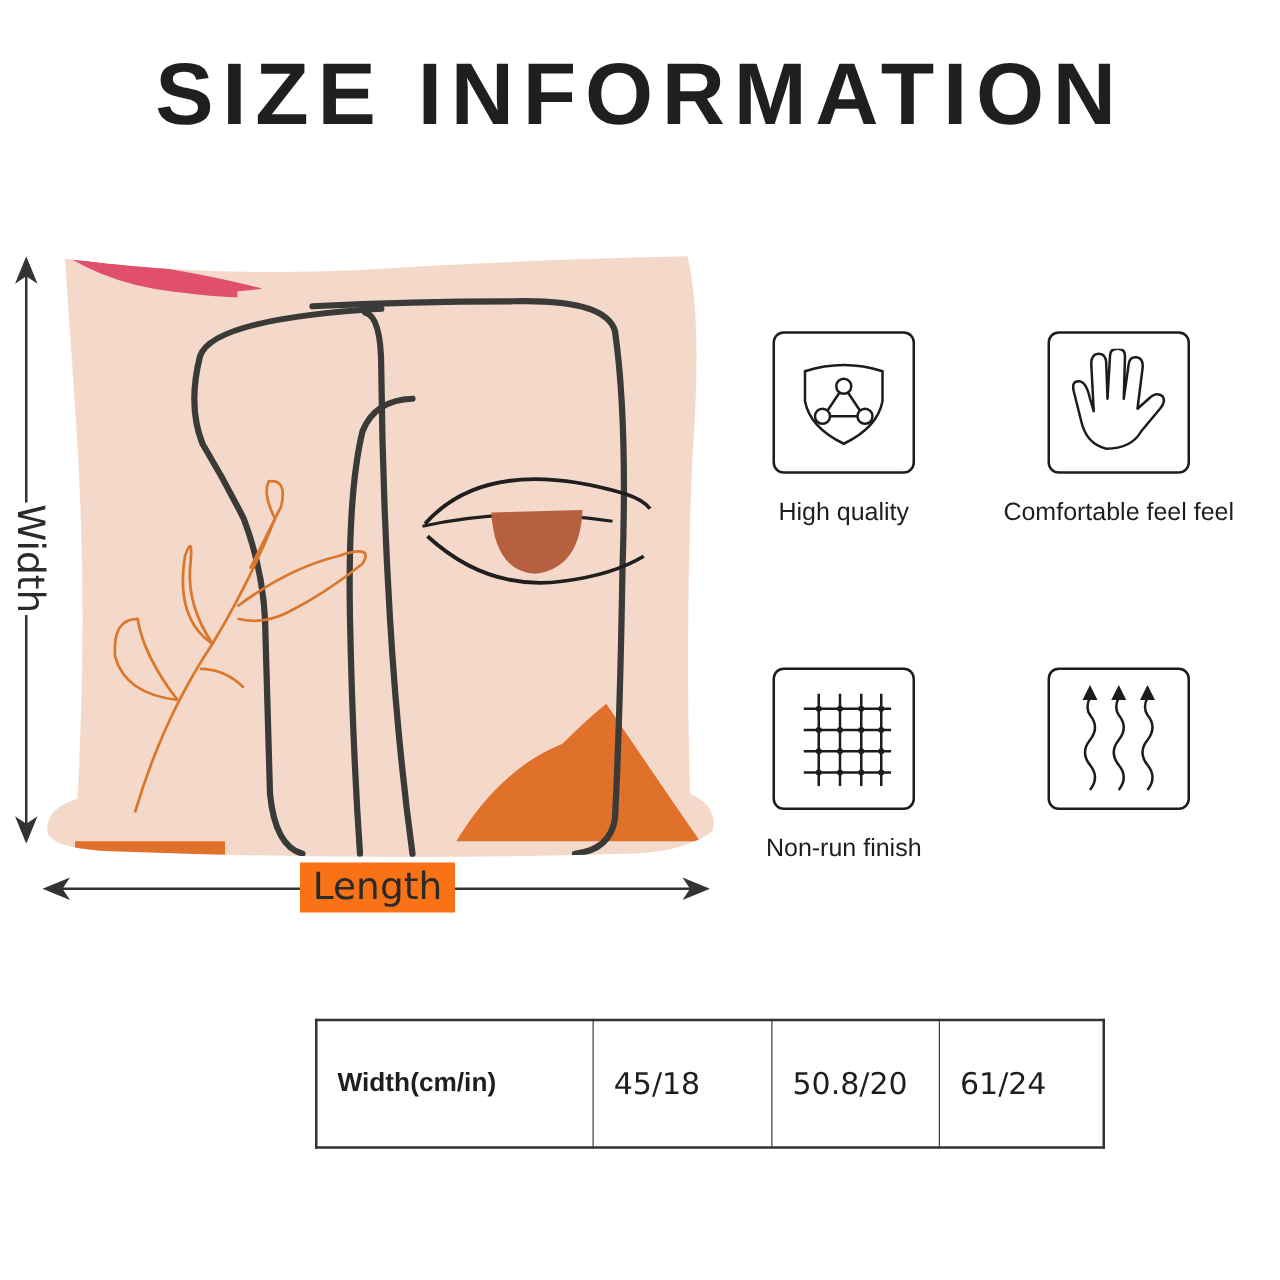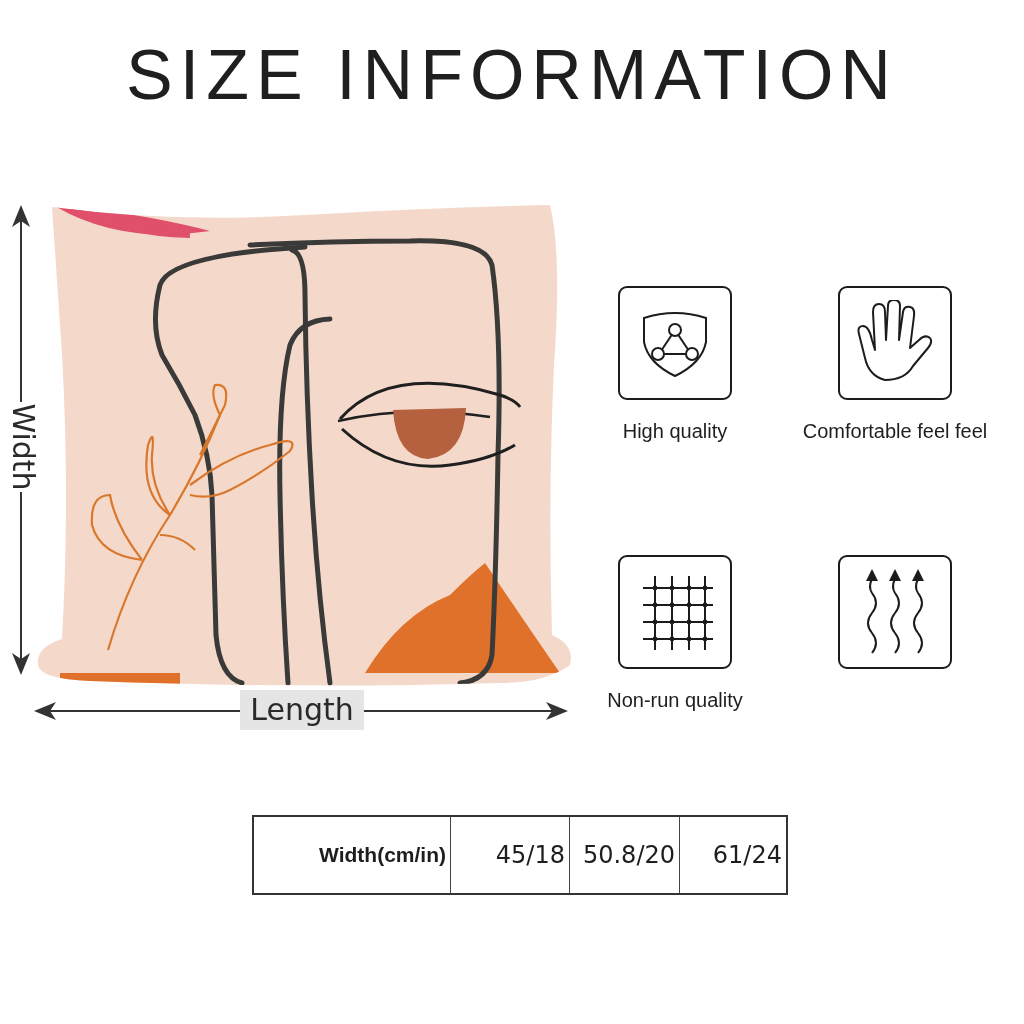--- a/index.html
+++ b/index.html
@@ -1,38 +1,38 @@
 <!DOCTYPE html>
 <html><head>
 <meta charset="utf-8">
 <style>
   html, body { margin: 0; padding: 0; background: #ffffff; }
   body { width: 1024px; height: 1024px; position: relative; overflow: hidden;
          font-family: "Liberation Sans", sans-serif; color: #1e1e1e; }
   .title { position: absolute; left: 0; top: 30px; width: 1024px; text-align: center;
-           font-family: "Liberation Sans", sans-serif; font-weight: normal; font-size: 70px;
+           font-family: "Liberation Sans", sans-serif; font-weight: bold; font-size: 70px;
            letter-spacing: 7px; color: #1f1f1f; line-height: 90px; }
   .pillow { position: absolute; left: 30px; top: 195px; width: 550px; height: 500px; }
   .dim-v { position: absolute; left: 8px; top: 205px; width: 26px; height: 470px; }
   .dim-v-label { position: absolute; left: -22px; top: 430px; width: 90px; height: 34px;
                  transform: rotate(90deg); text-align: center; font-size: 30px; line-height: 34px;
                  font-family: "DejaVu Sans", sans-serif; color: #2a2a2a; background: #fff; }
   .dim-h { position: absolute; left: 34px; top: 694px; width: 534px; height: 34px; }
   .dim-h-label { position: absolute; left: 240px; top: 690px; width: 124px; height: 40px;
-                 text-align: center; font-size: 30px; line-height: 40px; background: #e5e5e5;
+                 text-align: center; font-size: 30px; line-height: 40px; background: #f97316;
                  font-family: "DejaVu Sans", sans-serif; color: #2a2a2a; }
-  .feature { position: absolute; width: 240px; text-align: center; margin-top: 21px; }
+  .feature { position: absolute; width: 240px; text-align: center; }
   .feature .box { width: 114px; height: 114px; margin: 0 auto; border: 2px solid #1c1c1c;
                   border-radius: 9px; box-sizing: border-box; display: flex; align-items: center;
                   justify-content: center; background: #fff; }
   .feature .label { margin-top: 20px; font-size: 20px; color: #1e1e1e; white-space: nowrap; }
   table.sizes { position: absolute; left: 252px; top: 815px; border-collapse: collapse;
                 border: 2px solid #333; }
-  table.sizes td { border: 1.5px solid #444; height: 68px; text-align: right; font-size: 24px;
-                   font-family: "DejaVu Sans", sans-serif; color: #1e1e1e; padding: 4px; }
+  table.sizes td { border: 1.5px solid #444; height: 68px; text-align: left; font-size: 24px;
+                   font-family: "DejaVu Sans", sans-serif; color: #1e1e1e; padding: 16px; }
   table.sizes td.hdr { font-family: "Liberation Sans", sans-serif; font-weight: bold; font-size: 21px;
                        width: 188px; }
   table.sizes td.c1 { width: 110px; }
   table.sizes td.c2 { width: 101px; }
   table.sizes td.c3 { width: 98px; }
 </style>
 </head>
 <body>
 
 <div class="title">SIZE INFORMATION</div>
@@ -139,21 +139,21 @@
           <circle cx="35" cy="48" r="2.4"></circle>
           <circle cx="52" cy="48" r="2.4"></circle>
           <circle cx="68" cy="48" r="2.4"></circle>
         <circle cx="18" cy="65" r="2.4"></circle>
           <circle cx="35" cy="65" r="2.4"></circle>
           <circle cx="52" cy="65" r="2.4"></circle>
           <circle cx="68" cy="65" r="2.4"></circle>
       </g>
     </svg>
   </div>
-  <div class="label">Non-run quality</div>
+  <div class="label">Non-run finish</div>
 </div>
 
 <div class="feature" style="left:775px; top:534px;">
   <div class="box">
     <svg width="70" height="86" viewBox="0 0 70 86">
       <g fill="none" stroke="#1c1c1c" stroke-width="2">
         <path d="M12,84 Q20,74 12,64 Q4,54 12,44 Q20,34 12,24 Q8,18 12,10"></path>
         <path d="M35,84 Q43,74 35,64 Q27,54 35,44 Q43,34 35,24 Q31,18 35,10"></path>
         <path d="M58,84 Q66,74 58,64 Q50,54 58,44 Q66,34 58,24 Q54,18 58,10"></path>
       </g>

